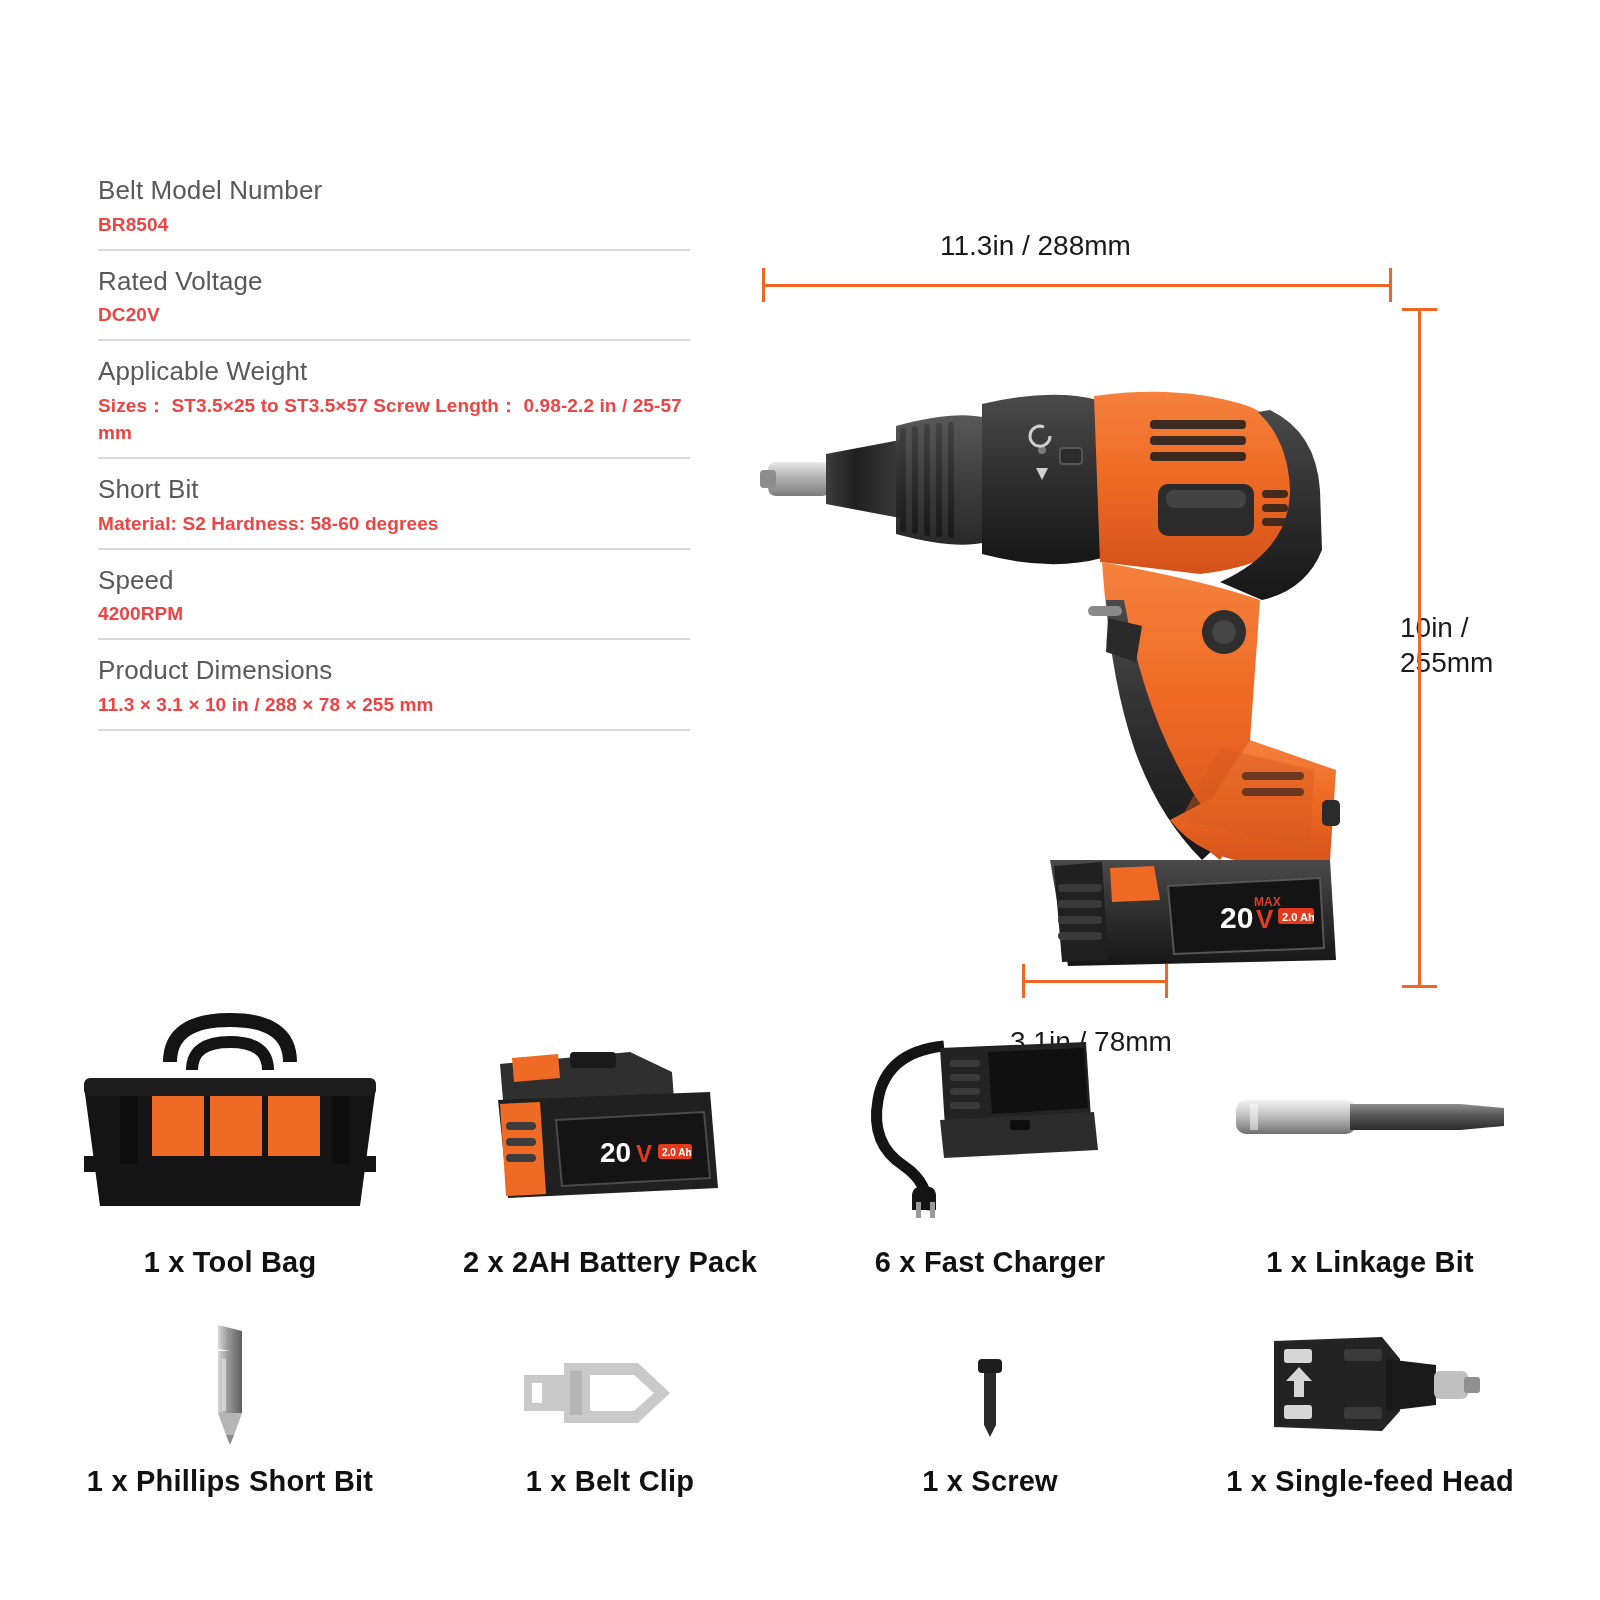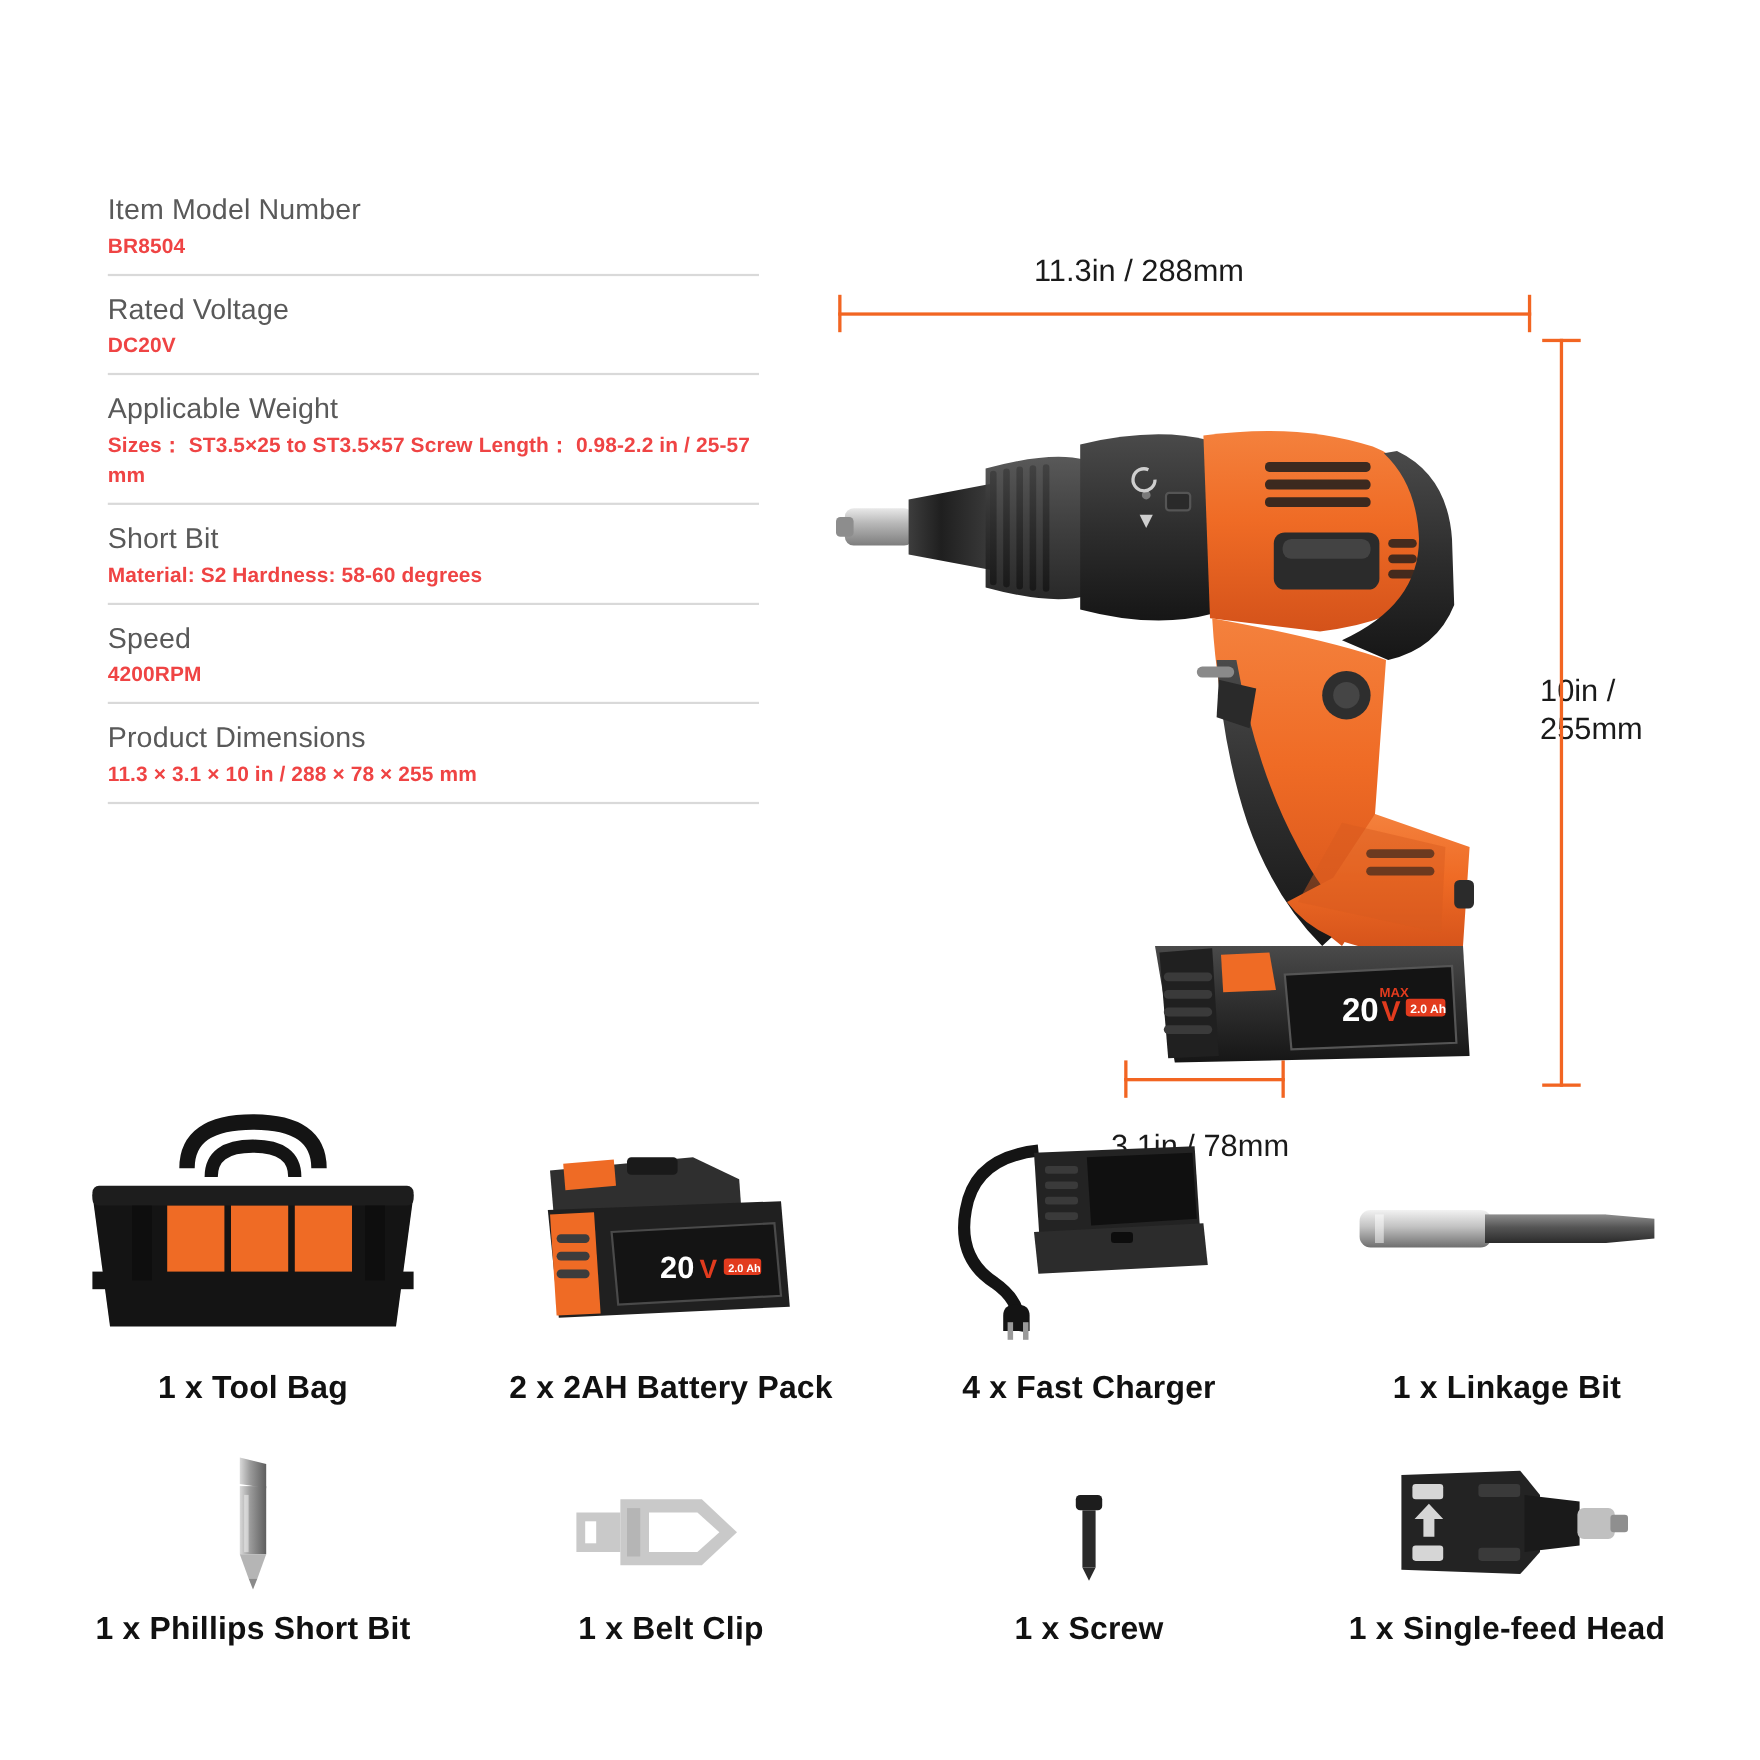--- a/index.html
+++ b/index.html
@@ -125,21 +125,21 @@
     letter-spacing: .2px;
   }
   .acc-row-2 { margin-top: 40px; }
 </style>
 </head>
 <body>
 
 <div class="spec-table">
 
   <div class="spec-row">
-    <div class="spec-label">Item Model Number</div>
+    <div class="spec-label">Belt Model Number</div>
     <div class="spec-value">BR8504</div>
   </div>
 
   <div class="spec-row">
     <div class="spec-label">Rated Voltage</div>
     <div class="spec-value">DC20V</div>
   </div>
 
   <div class="spec-row">
     <div class="spec-label">Applicable Weight</div>
@@ -340,21 +340,21 @@
           <g fill="#3a3a3a">
             <rect x="110" y="60" width="30" height="7" rx="3"></rect>
             <rect x="110" y="74" width="30" height="7" rx="3"></rect>
             <rect x="110" y="88" width="30" height="7" rx="3"></rect>
             <rect x="110" y="102" width="30" height="7" rx="3"></rect>
           </g>
           <path d="M100 120 L254 112 L258 150 L104 158 Z" fill="#2c2c2c"></path>
           <rect x="170" y="120" width="20" height="10" rx="3" fill="#0d0d0d"></rect>
         </svg>
       </div>
-      <div class="acc-caption">4 x Fast Charger</div>
+      <div class="acc-caption">6 x Fast Charger</div>
     </div>
 
     <div class="acc-cell">
       <div class="acc-art">
         <svg width="300" height="230" viewBox="0 0 300 230" xmlns="http://www.w3.org/2000/svg">
           <defs>
             <linearGradient id="chrome" x1="0" y1="0" x2="0" y2="1">
               <stop offset="0%" stop-color="#f2f2f2"></stop>
               <stop offset="45%" stop-color="#c2c2c2"></stop>
               <stop offset="100%" stop-color="#6f6f6f"></stop>

